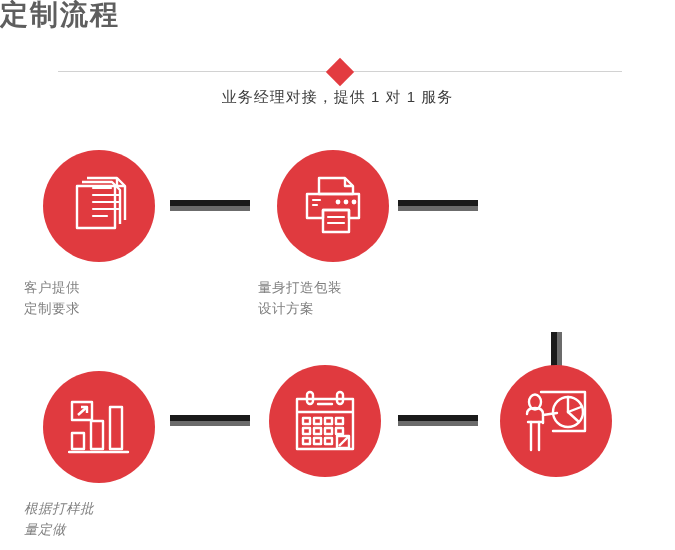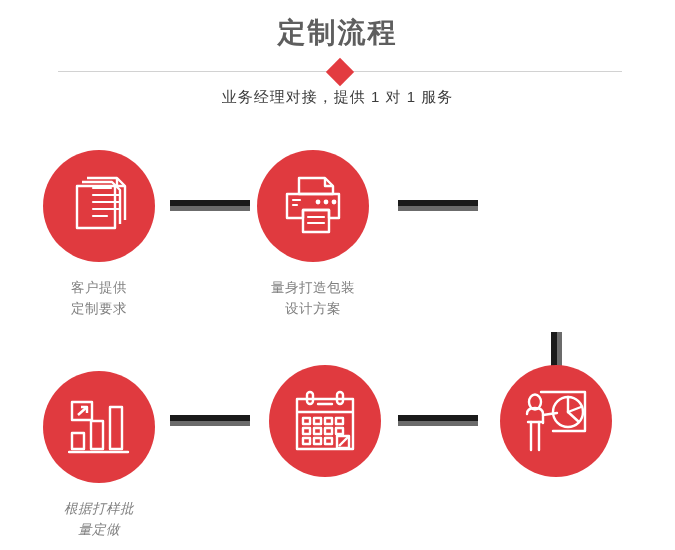--- a/index.html
+++ b/index.html
@@ -8,26 +8,24 @@
     background:#ffffff;
     font-family:"Liberation Sans","DejaVu Sans",sans-serif;
     overflow:hidden;
     position:relative;
   }
   .page{position:relative;width:675px;height:550px;}
 
   
   .header{position:absolute;left:0;top:0;width:675px;}
   .title{
-    text-align:center;
     font-size:28px;
     font-weight:bold;
     color:#5e5e5e;
     letter-spacing:2px;
-    margin-top:18px;
     line-height:1.1;
   }
   .rule-wrap{
     position:absolute;left:58px;top:71px;width:564px;height:2px;
   }
   .rule{
     position:absolute;left:0;top:0;width:564px;height:1px;
     background:#d2d2d2;
   }
   .diamond{
@@ -42,21 +40,21 @@
     position:absolute;left:0;top:88px;width:675px;
     text-align:center;
     font-size:15px;
     color:#3c3c3c;
     letter-spacing:1px;
   }
 
   
   .flow{position:absolute;left:0;top:150px;width:675px;height:400px;}
 
-  .node{position:absolute;width:150px;text-align:center;}
+  .node{position:absolute;width:150px;text-align:left;}
   .node .circle{
     width:112px;height:112px;
     margin:0 auto;
     border-radius:50%;
     background:#e03a3f;
     position:relative;
   }
   .node .circle svg{
     position:absolute;left:50%;top:50%;
     transform:translate(-50%,-50%);
@@ -65,21 +63,21 @@
     margin-top:16px;
     font-size:13.5px;
     line-height:1.55;
     color:#808080;
     white-space:pre-line;
     letter-spacing:.5px;
   }
 
   
   .n1{left:24px;top:0;}
-  .n2{left:238px;top:0;}
+  .n2{left:258px;top:0;}
   .n3{left:481px;top:0;}
   .n4{left:24px;top:221px;font-style:italic;}
   .n5{left:250px;top:215px;}
   .n6{left:481px;top:215px;}
 
   
   .conn-h{position:absolute;width:80px;height:11px;}
   .conn-h .bar{position:absolute;left:0;top:0;width:80px;height:6px;background:#1a1a1a;}
   .conn-h .shadow{position:absolute;left:0;top:6px;width:80px;height:5px;background:#6b6b6b;}
   .h1{left:170px;top:50px;}

